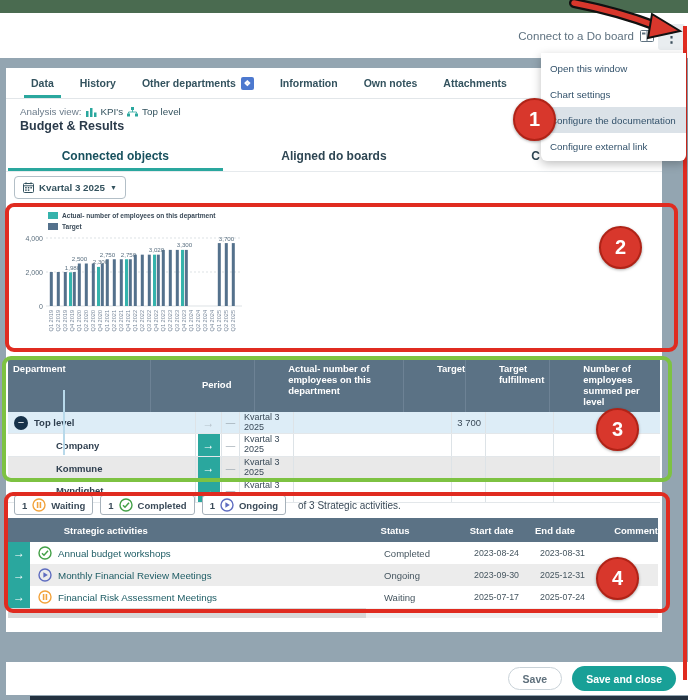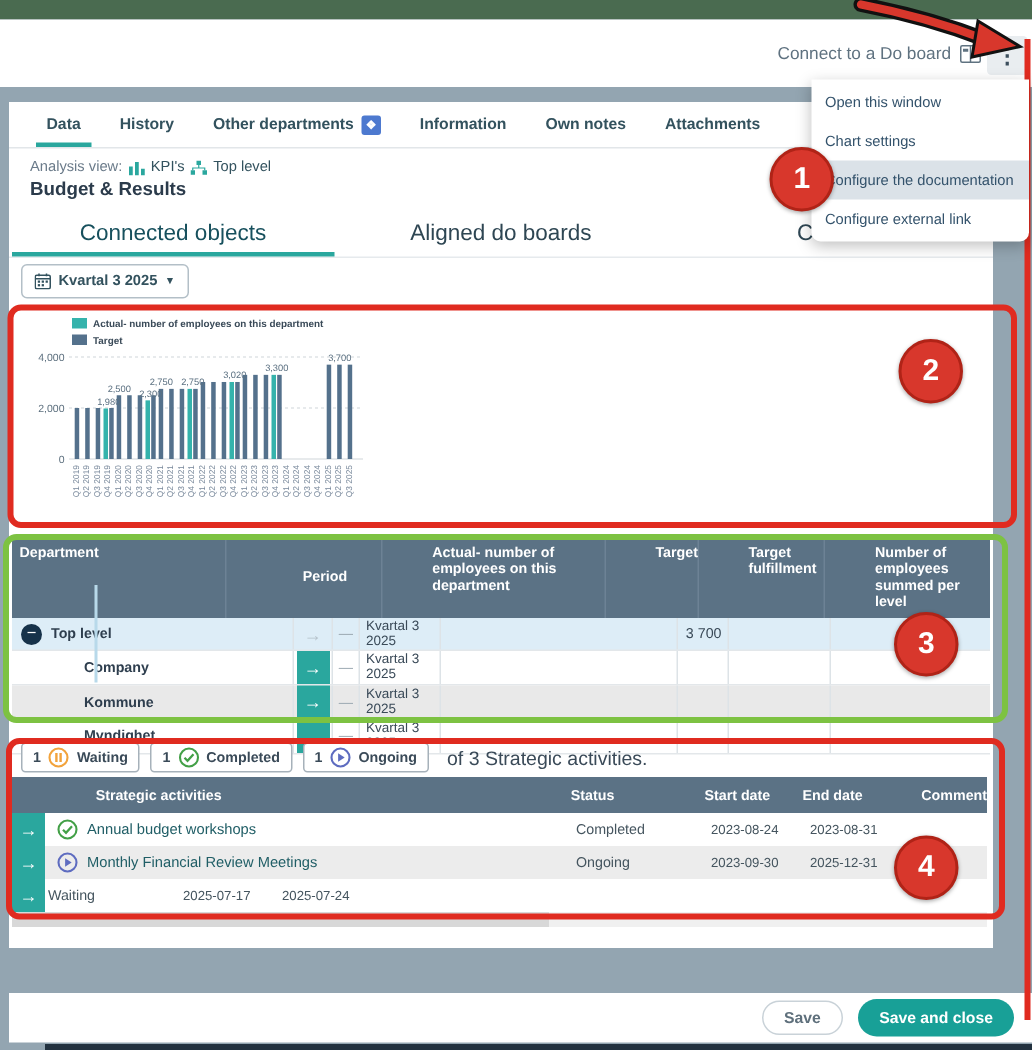--- a/index.html
+++ b/index.html
@@ -25,21 +25,21 @@
   .tabs-row { position:absolute; left:0; top:0; width:100%; height:31px; border-bottom:1px solid #e2e6e9; display:flex; align-items:stretch; padding-left:12px; }
   .tab { display:flex; align-items:center; gap:5px; padding:0 13px; font-size:10.5px; font-weight:bold; color:#33525e; cursor:pointer; position:relative; }
   .tab.active::after { content:""; position:absolute; left:6px; right:6px; bottom:0; height:3px; background:#2aa79e; }
   .dept-ico { width:13px; height:13px; background:#4d79cf; border-radius:2px; color:#fff; font-size:8px; display:flex; align-items:center; justify-content:center; }
 
   .analysis-line { position:absolute; left:14px; top:38px; display:flex; align-items:center; gap:4px; font-size:9.8px; color:#6b7b8a; }
   .analysis-line b { color:#33525e; font-weight:normal; }
   .page-title { position:absolute; left:14px; top:51px; font-size:12.5px; font-weight:bold; color:#2b3b4b; }
 
   .subtabs { position:absolute; left:0; top:72px; width:100%; height:32px; display:flex; border-bottom:1px solid #e6eaed; }
-  .subtab { width:33.33%; display:flex; align-items:center; justify-content:center; font-size:15px; font-weight:normal; color:#2e4653; cursor:pointer; position:relative; }
+  .subtab { width:33.33%; display:flex; align-items:center; justify-content:center; font-size:12px; font-weight:bold; color:#2e4653; cursor:pointer; position:relative; }
   .subtab.active { color:#17505d; }
   .subtab.active::after { content:""; position:absolute; left:2px; right:2px; bottom:0; height:3px; background:#2aa79e; }
   .subtab.third { justify-content:flex-start; padding-left:88px; }
 
   .period-dd { position:absolute; left:8px; top:108px; height:23px; border:1px solid #b3bfc7; border-radius:4px; background:#fff; display:flex; align-items:center; gap:5px; padding:0 8px; font-size:9.8px; font-weight:bold; color:#33525e; cursor:pointer; }
   .chev { font-size:7px; color:#33525e; }
 
   
   .chart-wrap { position:absolute; left:6px; top:138px; }
 
@@ -64,21 +64,21 @@
   .dept-name { font-weight:bold; color:#2e3e4e; }
   .indent { padding-left:48px; }
   .minus-ico { width:14px; height:14px; border-radius:50%; background:#16324a; color:#fff; font-size:11px; line-height:12px; text-align:center; margin-right:6px; cursor:pointer; flex:0 0 auto; }
   .go-btn { width:22px; height:100%; min-height:21px; background:#2aa79e; color:#fff; display:flex; align-items:center; justify-content:center; font-size:12px; font-weight:bold; cursor:pointer; }
   .go-btn.ghost { background:transparent; color:#b6c2cb; }
   .tree-line { position:absolute; left:57px; top:322px; width:2px; height:65px; background:#b8d9ea; }
 
   
   .badges { position:absolute; left:8px; top:427px; display:flex; align-items:center; gap:7px; font-size:9.5px; color:#3a4a58; }
   .badge { display:flex; align-items:center; gap:5px; border:1px solid #a6b1ba; border-radius:3px; background:#fff; height:20px; padding:0 7px; font-weight:bold; cursor:pointer; }
-  .badge-suffix { margin-left:5px; font-size:13px; }
+  .badge-suffix { margin-left:5px; font-size:10px; }
 
   
   .act-table { position:absolute; left:2px; top:450px; width:650px; font-size:9.5px; }
   .at-head { display:flex; background:#5b7285; color:#fff; font-weight:bold; height:24px; align-items:center; }
   .at-row { display:flex; height:22px; align-items:center; color:#45555f; }
   .at-row.stripe { background:#ececec; }
   .a-arrow { width:24px; align-self:stretch; }
   .a-name { width:352px; display:flex; align-items:center; gap:6px; color:#205e66; font-size:9.8px; padding-left:6px; }
   .a-name-h { width:352px; padding-left:32px; }
   .a-status { width:90px; }
@@ -405,20 +405,28 @@
       </div>
       <div class="a-status">Ongoing</div>
       <div class="a-start">2023-09-30</div>
       <div class="a-end">2025-12-31</div>
       <div class="a-comment"></div>
     </div>
     <div class="at-row">
       <div class="a-arrow">
           <span class="go-btn" style="height:22px;">→</span>
         </div>
+      <div class="a-name">
+        <svg class="stat-ico" viewBox="0 0 14 14">
+            <circle cx="7" cy="7" r="6" fill="none" stroke="#f2a33c" stroke-width="1.4"></circle>
+            <rect x="4.8" y="4" width="1.6" height="6" fill="#f2a33c"></rect>
+            <rect x="7.6" y="4" width="1.6" height="6" fill="#f2a33c"></rect>
+          </svg>
+        <span>Financial Risk Assessment Meetings</span>
+      </div>
       <div class="a-status">Waiting</div>
       <div class="a-start">2025-07-17</div>
       <div class="a-end">2025-07-24</div>
       <div class="a-comment"></div>
     </div>
     <div class="scroll-strip">
         <div class="scroll-thumb"></div>
       </div>
   </div>
 </div>

